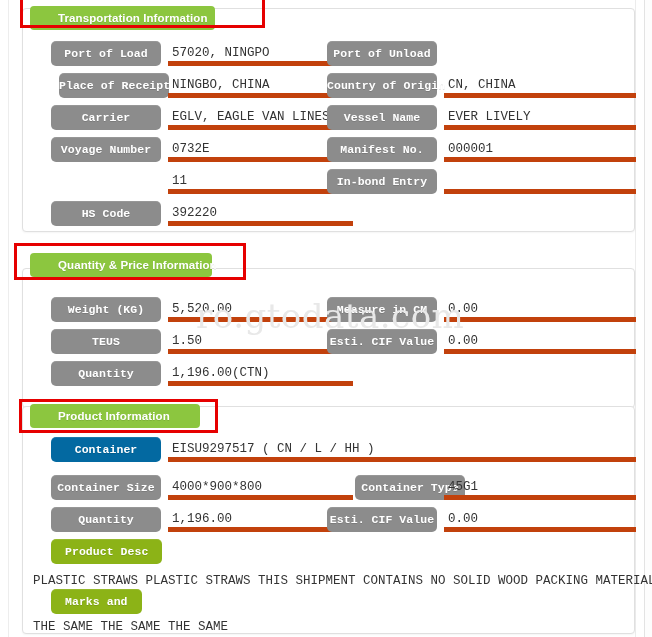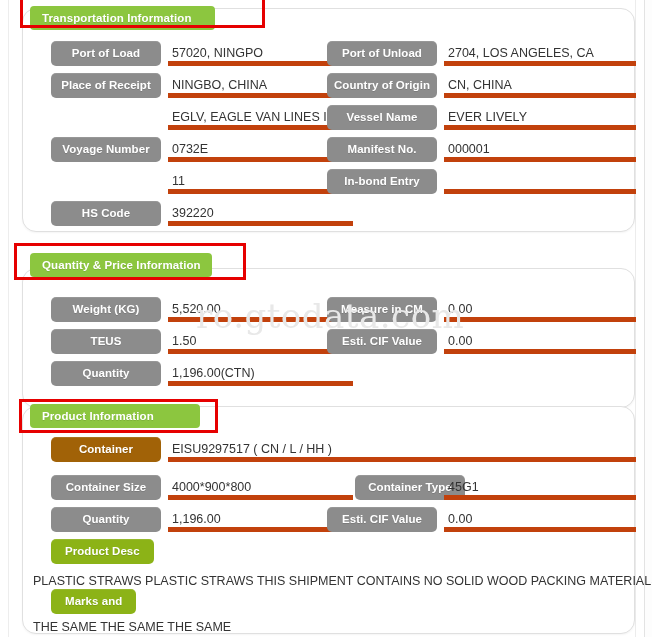--- a/index.html
+++ b/index.html
@@ -45,38 +45,39 @@
     user-select: none;
   }
 
   
   .card {
     position: absolute;
     left: 22px;
     width: 613px;
     background: #ffffff;
     border: 1px solid #e0e0e0;
-    border-radius: 14px;
+    border-radius: 4px;
     box-shadow: 0 1px 2px rgba(0,0,0,0.045);
+    font-family: Liberation Mono, monospace;
   }
   #card-transport { top: 8px;  height: 224px; }
   #card-quantity  { top: 268px; height: 140px; }
   #card-product   { top: 406px; height: 228px; }
 
   
   .section-header {
     position: absolute;
     height: 24px;
     background: #8cc63f;
     border-radius: 4px;
     color: #ffffff;
     font-size: 11.5px;
     font-weight: bold;
     line-height: 24px;
-    padding-left: 12px;
+    padding-left: 28px;
     padding-right: 12px;
     white-space: nowrap;
     letter-spacing: 0.1px;
     z-index: 4;
     text-shadow: 0 1px 0 rgba(0,0,0,0.10);
   }
   #hdr-transport { left: 30px; top: 6px;   width: 185px; }
   #hdr-quantity  { left: 30px; top: 253px; width: 182px; }
   #hdr-product   { left: 30px; top: 404px; width: 170px; }
 
@@ -101,21 +102,21 @@
     color: #ffffff;
     font-size: 11.5px;
     font-weight: bold;
     text-align: center;
     white-space: nowrap;
     letter-spacing: 0.05px;
     text-shadow: 0 1px 0 rgba(0,0,0,0.12);
     box-shadow: inset 0 1px 0 rgba(255,255,255,0.10);
   }
   .pill.w110 { width: 110px; }
-  .pill.orange { background: #a16207; }
+  .pill.orange { background: #0369a1; }
   .pill.olive  { background: #8cb317; }
   .value {
     font-size: 12.5px;
     color: #333333;
     white-space: nowrap;
     padding-left: 4px;
     line-height: 25px;
     border-bottom: 5px solid #c2410c;
     height: 25px;
     overflow: hidden;
@@ -146,37 +147,37 @@
 
     <div class="field" style="left:28px;  top:32px;">
         <span class="pill w110">Port of Load</span>
       </div>
     <div class="field" style="left:145px; top:32px;">
         <span class="value v-left">57020, NINGPO</span>
       </div>
     <div class="field" style="left:304px; top:32px;">
         <span class="pill w110">Port of Unload</span>
       </div>
-    <div class="field" style="left:421px; top:32px;">
-        <span class="value v-right">2704, LOS ANGELES, CA</span>
-      </div>
-
-    <div class="field" style="left:28px;  top:64px;align-items:center;">
+
+    <div class="field" style="left:36px;  top:64px;align-items:center;">
         <span class="pill w110">Place of Receipt</span>
       </div>
     <div class="field" style="left:145px; top:64px;">
         <span class="value v-left">NINGBO, CHINA</span>
       </div>
     <div class="field" style="left:304px; top:64px;">
         <span class="pill w110">Country of Origin</span>
       </div>
     <div class="field" style="left:421px; top:64px;">
         <span class="value v-right">CN, CHINA</span>
       </div>
 
+    <div class="field" style="left:28px;  top:96px;">
+        <span class="pill w110">Carrier</span>
+      </div>
     <div class="field" style="left:145px; top:96px;">
         <span class="value v-left">EGLV, EAGLE VAN LINES INC</span>
       </div>
     <div class="field" style="left:304px; top:96px;">
         <span class="pill w110">Vessel Name</span>
       </div>
     <div class="field" style="left:421px; top:96px;">
         <span class="value v-right">EVER LIVELY</span>
       </div>
 

